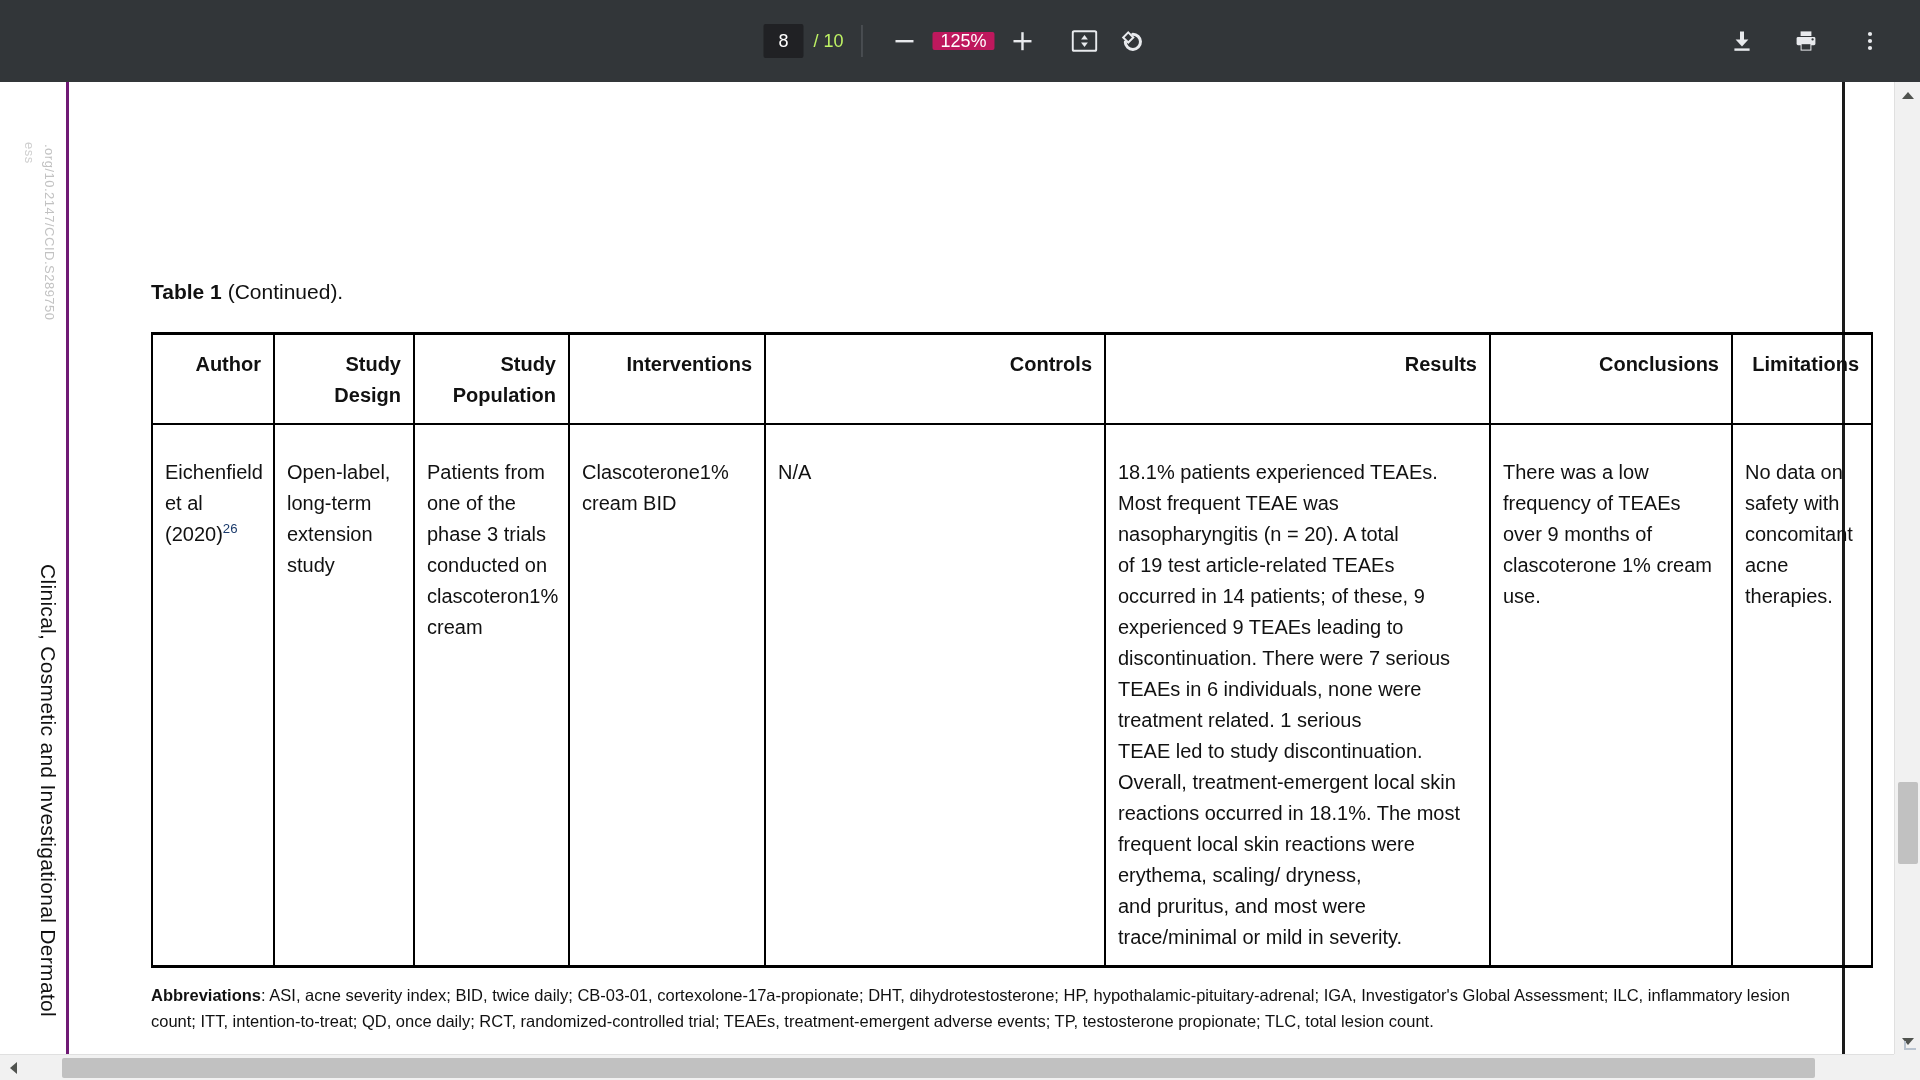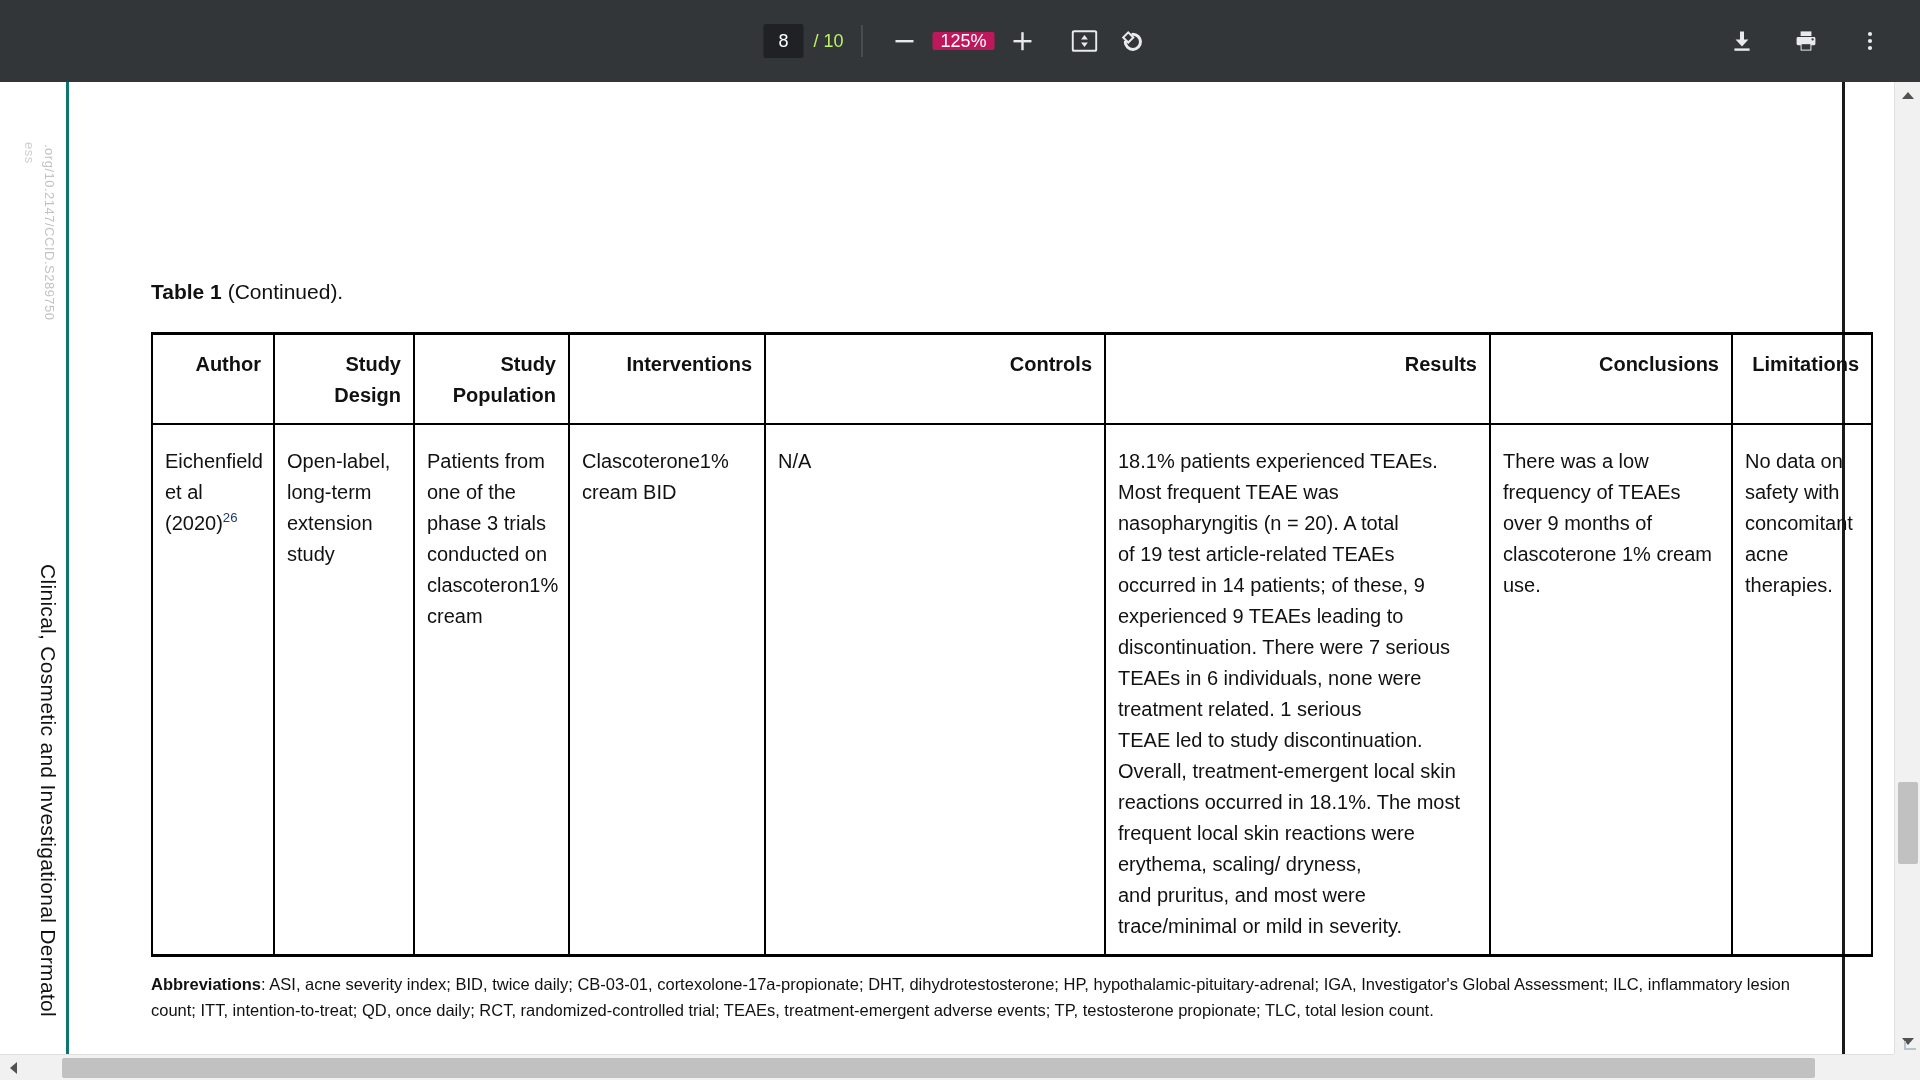--- a/index.html
+++ b/index.html
@@ -81,21 +81,21 @@
     background: #ffffff;
   }
 
   
   #page-sheet {
     position: absolute;
     top: 0; left: 66px;
     width: 1779px;
     height: 975px;
     background: #ffffff;
-    border-left: 3px solid #0f766e;
+    border-left: 3px solid #701a75;
     border-right: 3px solid #1a1a1a;
   }
 
   
   .vert-text {
     position: absolute;
     writing-mode: vertical-rl;
     white-space: nowrap;
     font-family: "Liberation Sans", sans-serif;
   }
@@ -151,21 +151,21 @@
     line-height: 1.55;
     color: #111;
   }
   table.doc-table thead tr { border-bottom: 2px solid #000; }
   table.doc-table thead th {
     font-weight: 700;
     text-align: right;
     height: 82px;
     padding-top: 14px;
   }
-  table.doc-table tbody td { padding-top: 21px; }
+  table.doc-table tbody td { padding-top: 32px; }
   .hdr-row th { border-bottom: 2px solid #000; }
 
   .col-author     { width: 122px; }
   .col-design     { width: 140px; }
   .col-pop        { width: 155px; }
   .col-interv     { width: 196px; }
   .col-controls   { width: 340px; }
   .col-results    { width: 385px; }
   .col-concl      { width: 242px; }
   .col-limit      { width: 140px; }

